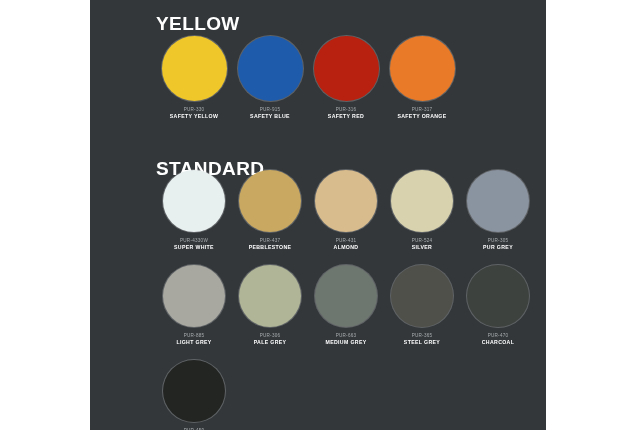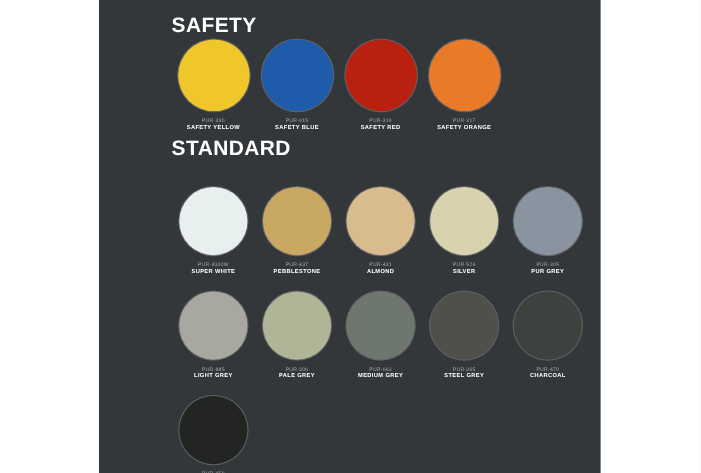--- a/index.html
+++ b/index.html
@@ -76,36 +76,36 @@
     font-weight: bold;
   }
   
   #safety-title { top: 14px; }
   #safety-row { top: 36px; }
   #safety-row .swatch { width: 76px; margin-right: 0; }
   #safety-row .disc { width: 65px; height: 65px; }
   #safety-row .code { margin-top: 6px; }
 
   
-  #standard-title { top: 126px; }
+  #standard-title { top: 159px; }
   #standard-row-1 { top: 170px; }
   #standard-row-2 { top: 265px; }
   #standard-row-3 { top: 360px; }
   .std .swatch { width: 76px; }
   .std .disc { width: 62px; height: 62px; }
   .std .code { margin-top: 6px; }
   #safety-row, .std { padding-left: 66px; box-sizing: border-box; }
 </style>
 </head>
 <body>
 
 <div id="stage" style="background: rgb(255, 255, 255);">
   <div id="panel" style="background: rgb(51, 55, 58);">
 
-    <div class="section-title" id="safety-title">SAFETY</div>
+    <div class="section-title" id="safety-title">YELLOW</div>
 
     <div class="row" id="safety-row">
       <div class="swatch">
         <div class="disc" style="background: rgb(239, 199, 43);"></div>
         <div class="code">PUR-330</div>
         <div class="name">SAFETY YELLOW</div>
       </div>
       <div class="swatch">
         <div class="disc" style="background: rgb(30, 91, 171);"></div>
         <div class="code">PUR-915</div>

